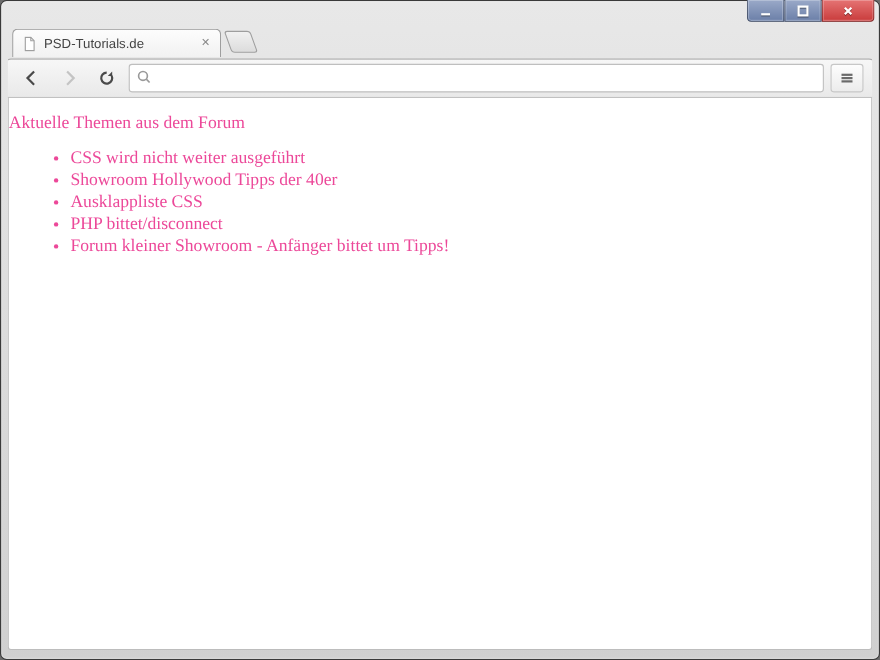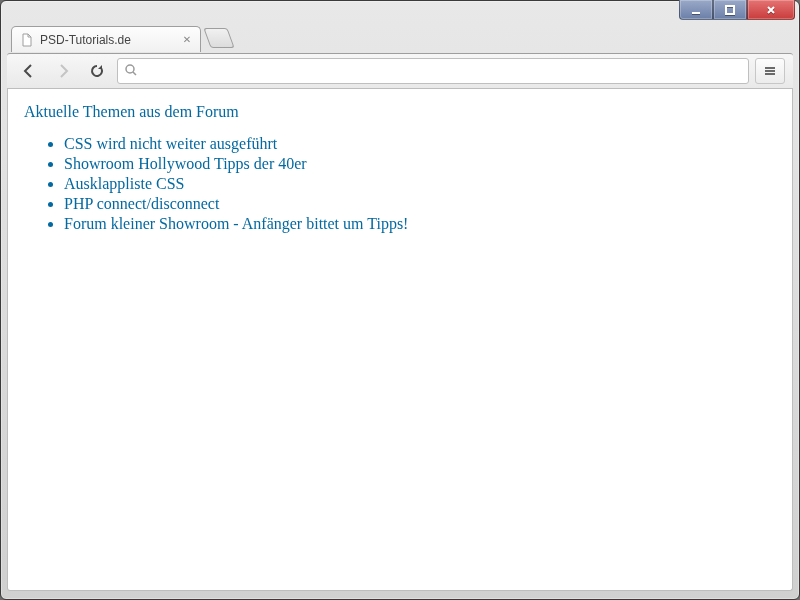--- a/index.html
+++ b/index.html
@@ -103,29 +103,29 @@
   }
 
   .viewport {
     position: absolute; left: 6px; right: 6px; top: 88px; bottom: 8px;
     background: #fff; border: 1px solid #bdbdbd;
     border-top: none;
     overflow: auto;
     border-radius: 0 0 3px 3px;
   }
   .page {
-    padding: 14px 16px;
+    padding: 14px 0;
     font-family: "Times New Roman", Times, serif;
-    font-size: 16px; color: #0369a1;
+    font-size: 16px; color: #ec4899;
   }
   .page h1 {
     font-size: 16px; font-weight: normal; margin-bottom: 14px;
   }
   .page ul { padding-left: 40px; }
-  .page li { margin: 2px 0; }
+  .page li { margin: 2px 16px; }
 </style>
 </head>
 <body>
 
 <div class="window">
 
   <div class="titlebar">
     <div class="win-controls">
       <div class="win-btn win-min">
         <svg class="g" width="12" height="12" viewBox="0 0 12 12">
@@ -194,19 +194,19 @@
     </div>
   </div>
 
   <div class="viewport">
     <div class="page">
       <h1>Aktuelle Themen aus dem Forum</h1>
       <ul>
         <li>CSS wird nicht weiter ausgeführt</li>
         <li>Showroom Hollywood Tipps der 40er</li>
         <li>Ausklappliste CSS</li>
-        <li>PHP connect/disconnect</li>
+        <li>PHP bittet/disconnect</li>
         <li>Forum kleiner Showroom - Anfänger bittet um Tipps!</li>
       </ul>
     </div>
   </div>
 
 </div>
 
 </body></html>

